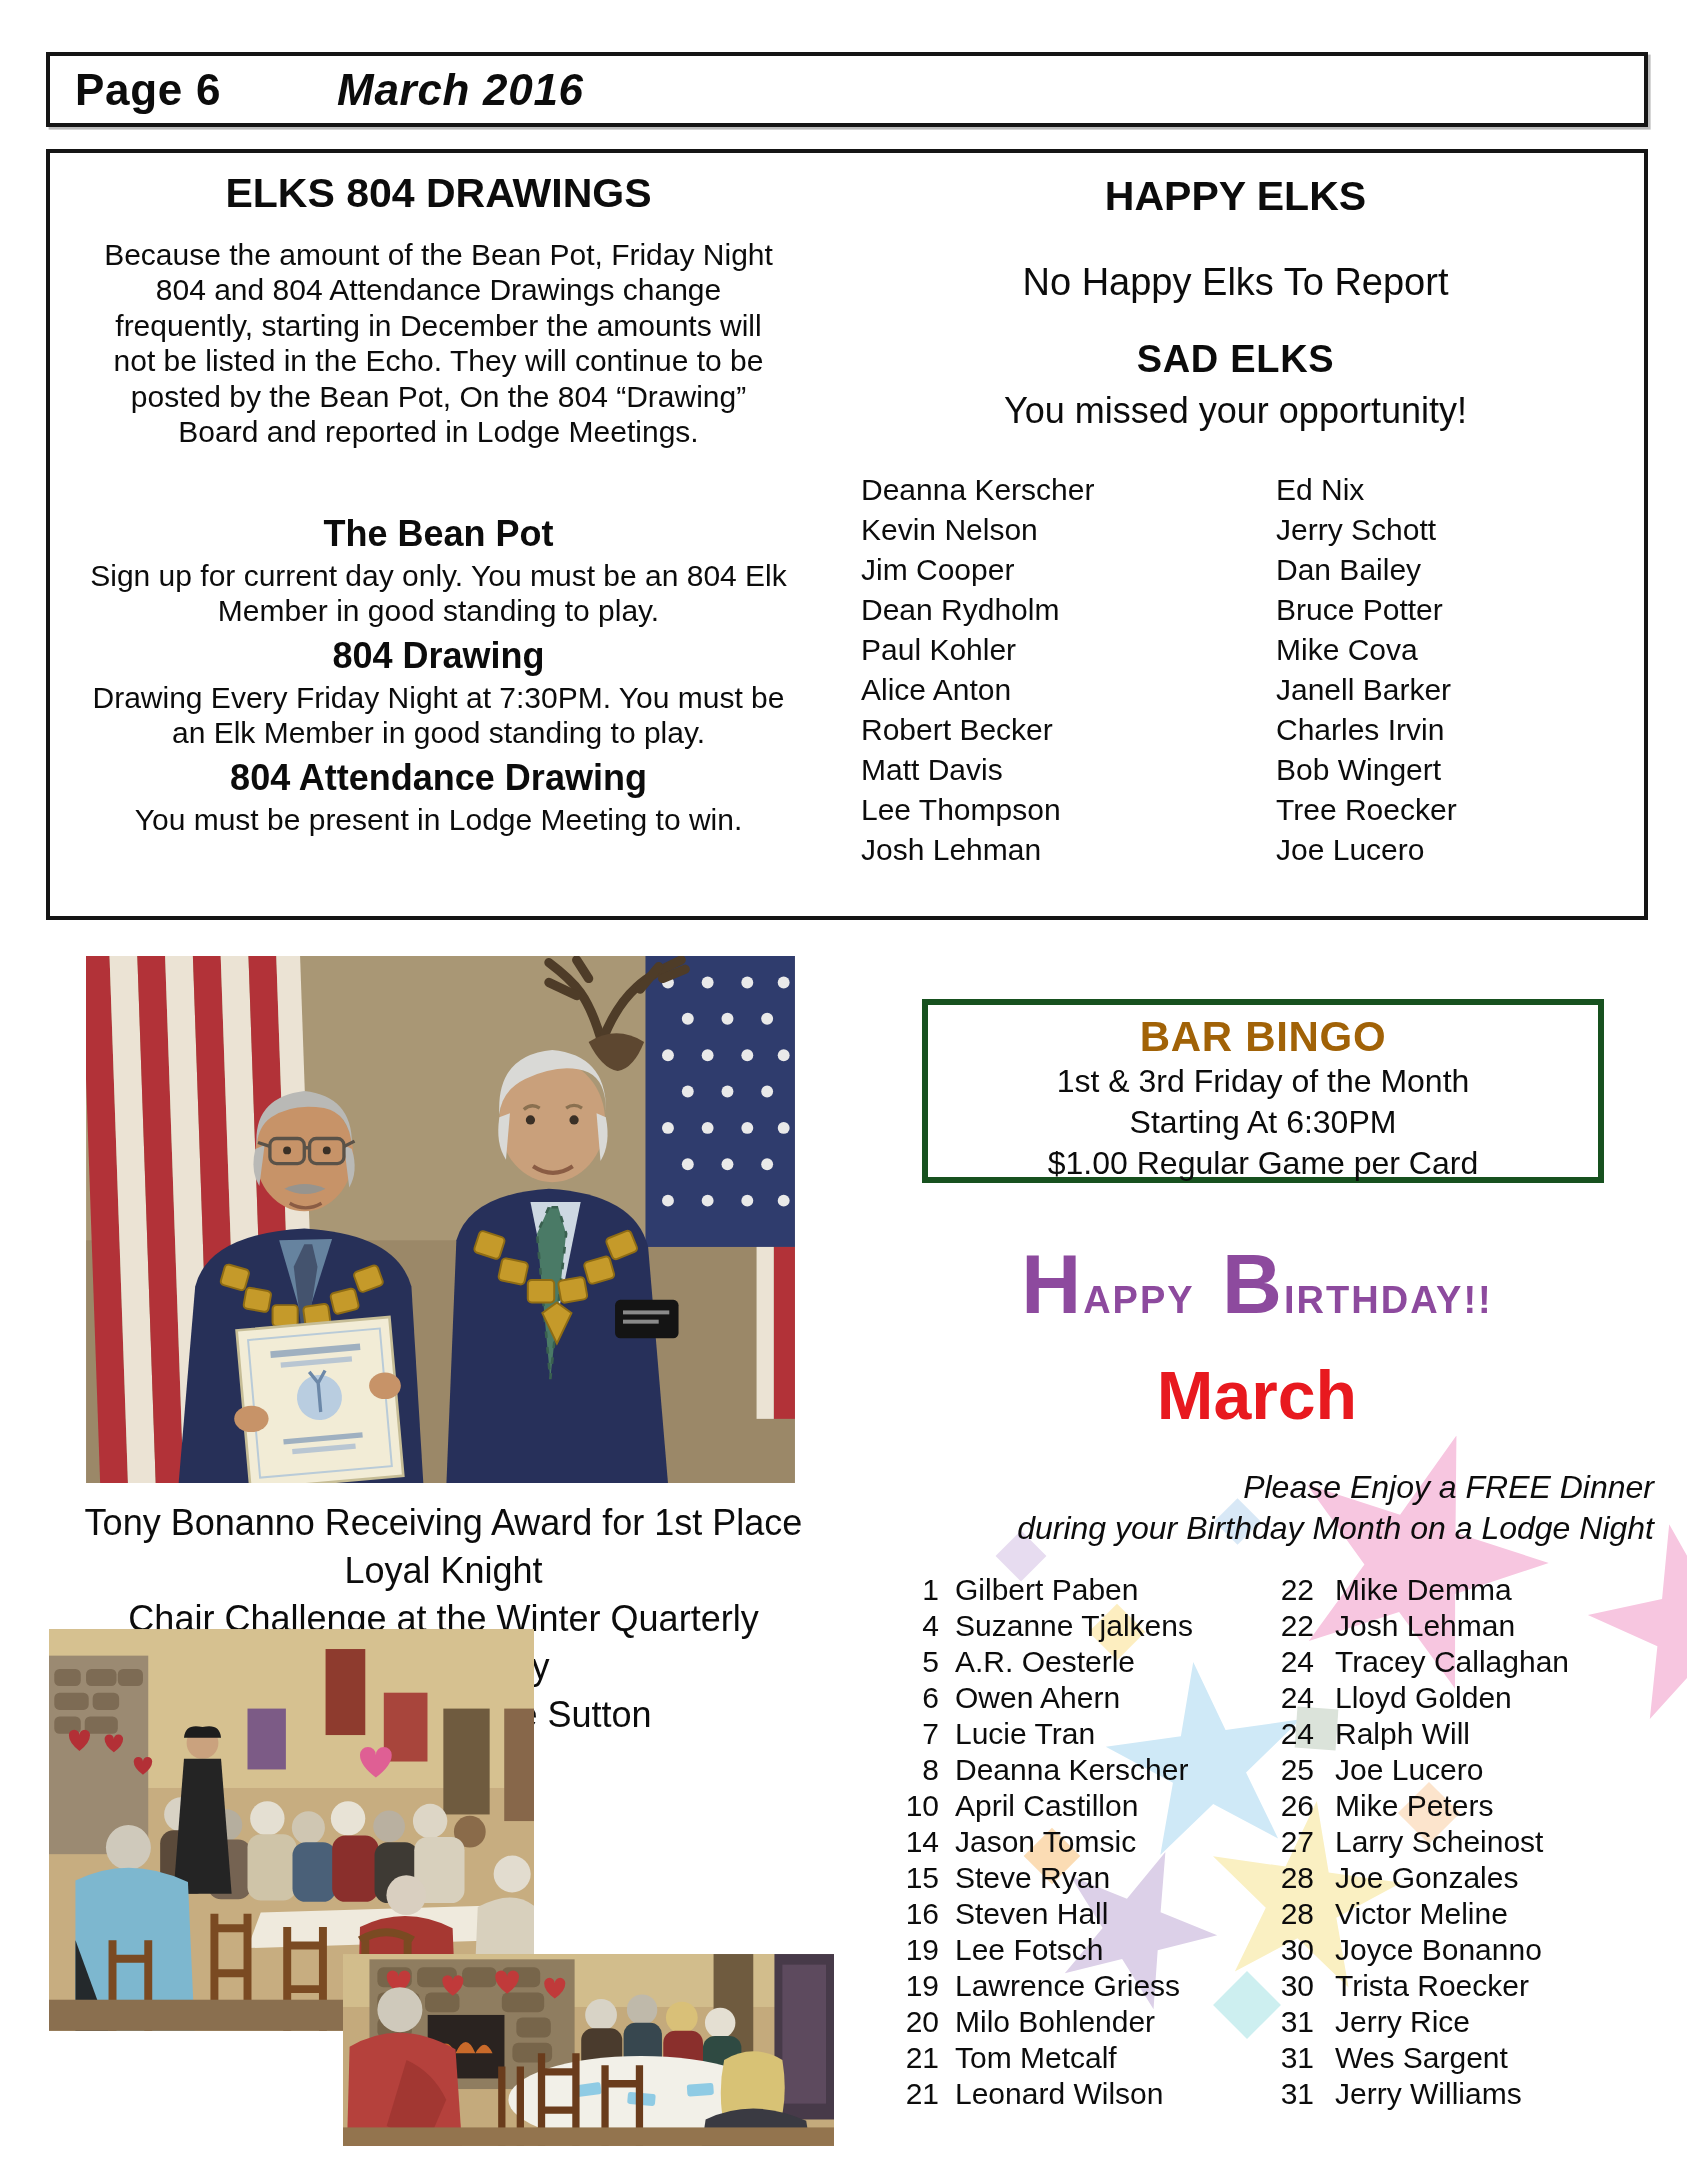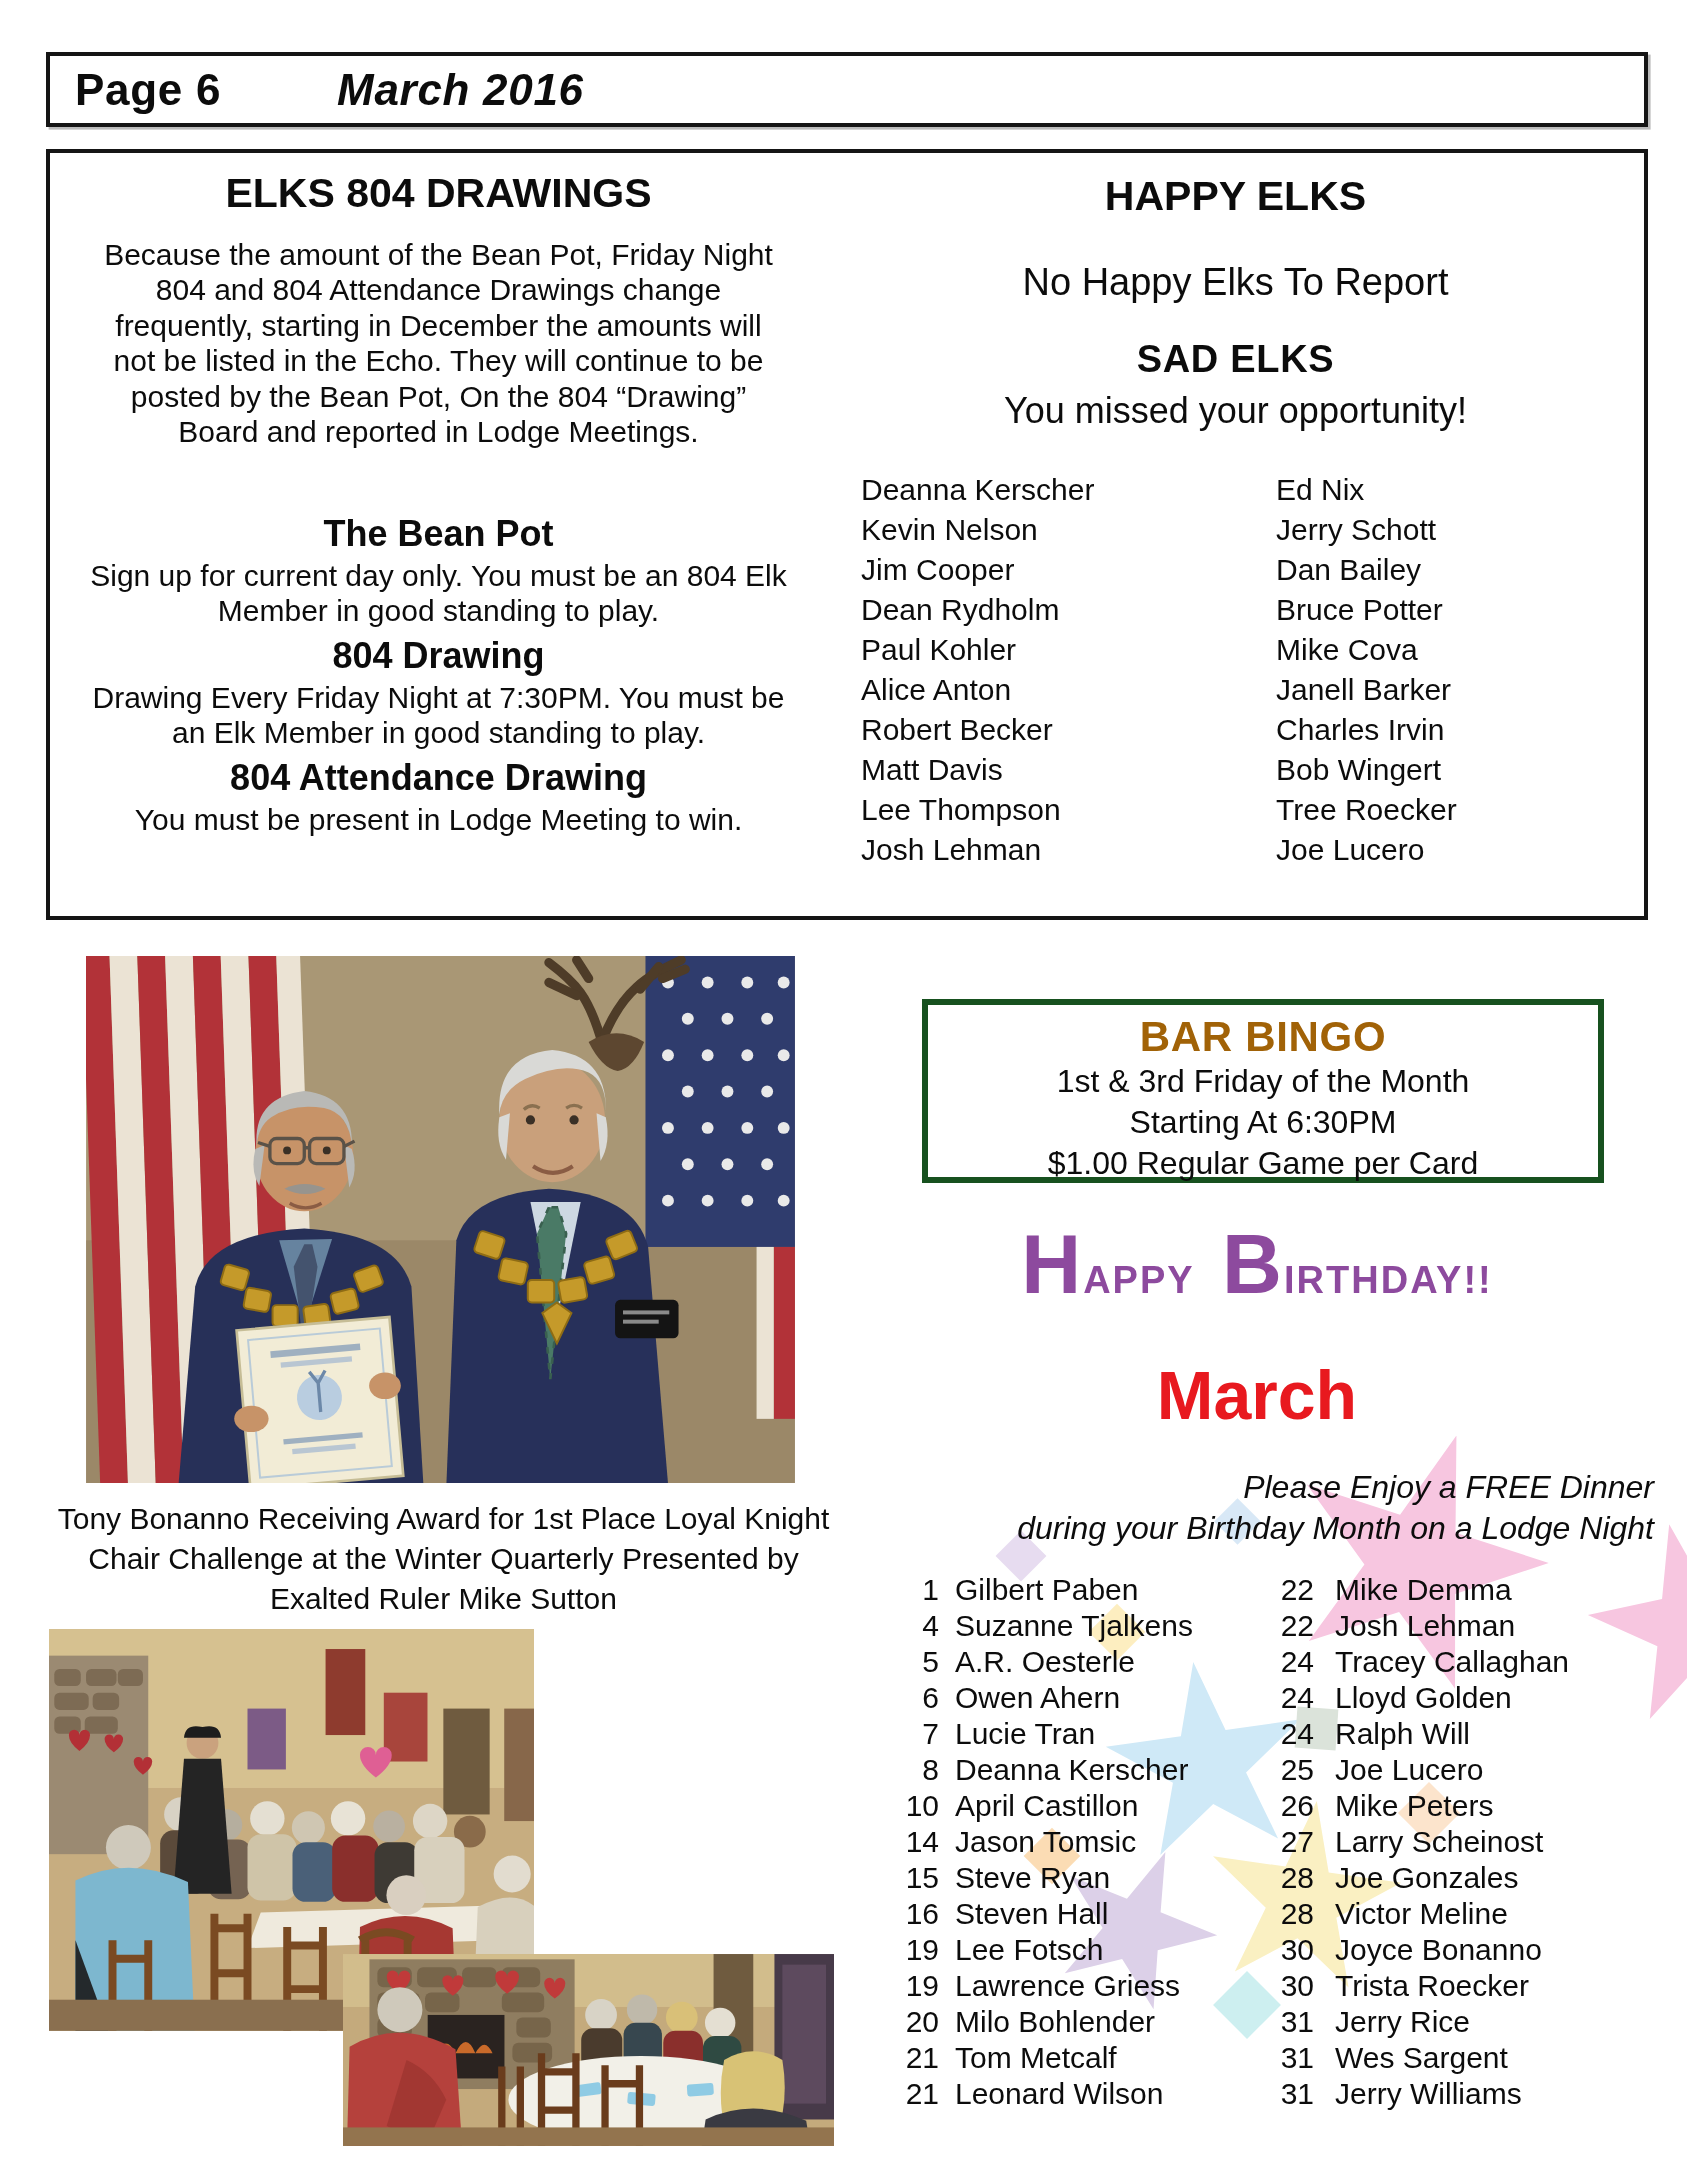--- a/index.html
+++ b/index.html
@@ -35,42 +35,42 @@
   .names-row{display:flex;text-align:left;margin-top:38px;padding-left:34px;}
   .names-col{font-size:30px;line-height:40px;}
   .names-col.c1{width:415px;}
   
   .photo{position:absolute;display:block;}
   #award-photo{left:86px;top:956px;}
   #dinner-photo-1{left:49px;top:1629px;}
   #dinner-photo-2{left:343px;top:1954px;}
   .caption{
     position:absolute;left:53px;top:1499px;width:781px;text-align:center;
-    font-size:30px;line-height:1.33;
+    font-size:36px;line-height:1.33;
   }
   .valentines{
     position:absolute;left:549px;top:1686px;width:251px;text-align:center;
     color:#d4252c;font-weight:bold;font-size:36px;line-height:1.3;
   }
   
   .bingo-box{
     position:absolute;left:922px;top:999px;width:670px;height:172px;
     border:6px solid #17511f;text-align:center;background:#fff;
   }
   .bingo-title{font-size:42px;font-weight:bold;color:#a16207;margin-top:8px;letter-spacing:0.7px;}
   .bingo-line{font-size:32px;line-height:41px;}
   
   .bday-title{
     position:absolute;left:860px;top:1223px;width:794px;text-align:center;
     color:#8d4a9e;font-weight:bold;letter-spacing:2px;z-index:2;
   }
   .bday-word{display:inline-block;font-size:38px;line-height:1;}
   .bday-word::first-letter{font-size:83px;}
   .bday-word{text-transform:uppercase;}
-  .bday-word + .bday-word{margin-left:22.5px;}
+  .bday-word + .bday-word{margin-left:22.5px;margin-top:20px;}
   .bday-month{
     position:absolute;left:860px;top:1356px;width:794px;text-align:center;
     color:#e8191f;font-weight:bold;font-size:68px;z-index:2;
   }
   .bday-note{
     position:absolute;left:840px;top:1467px;width:814px;text-align:right;
     font-style:italic;font-size:32px;line-height:1.28;z-index:2;
   }
   .bday-col{position:absolute;z-index:2;font-size:30px;}
   .bday-col .row{display:flex;height:36px;align-items:baseline;}

